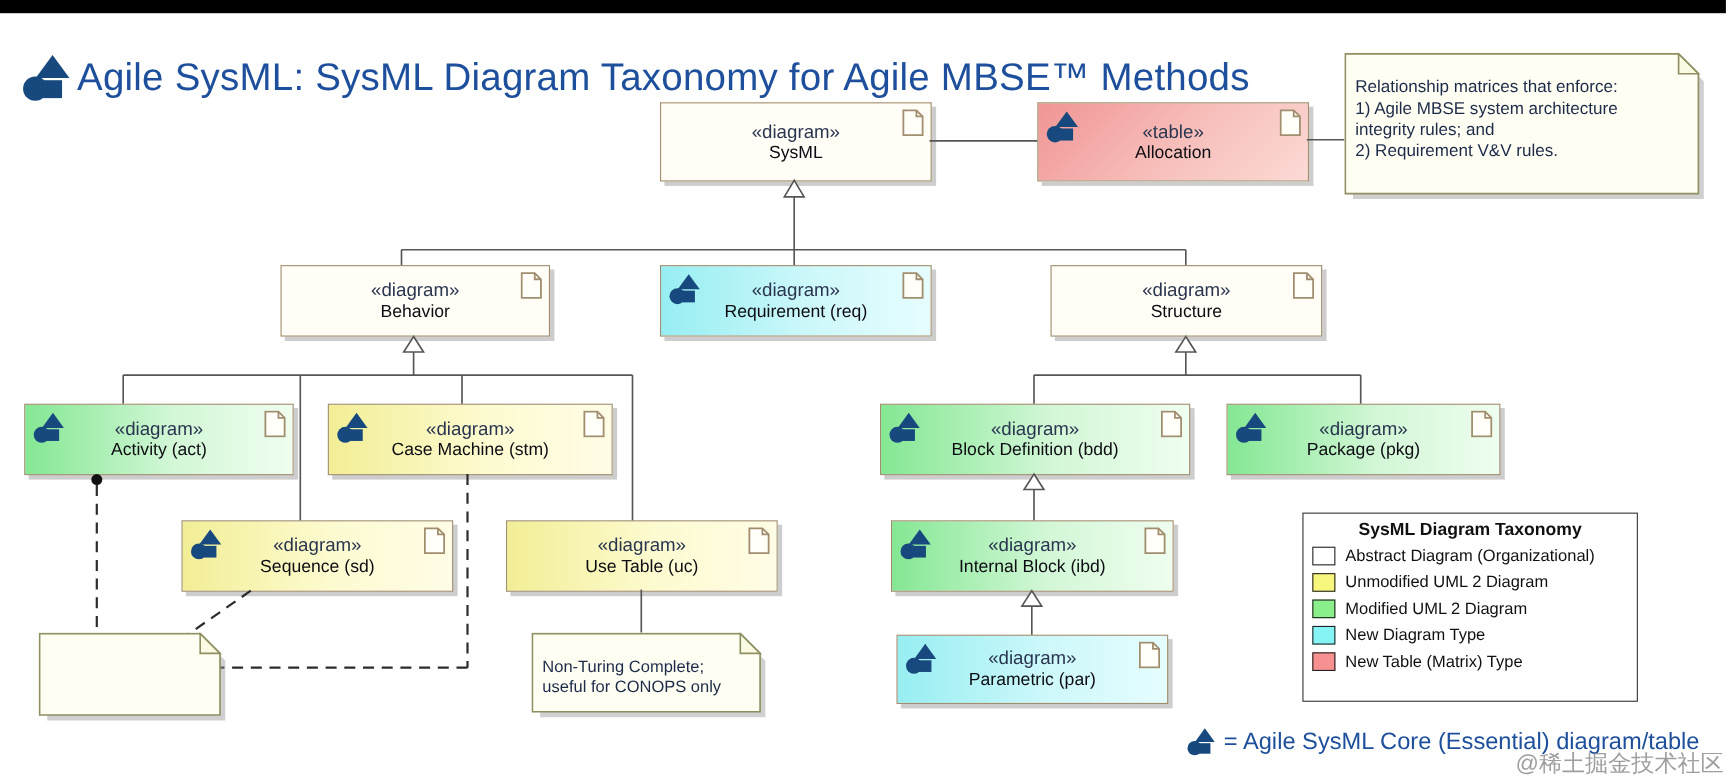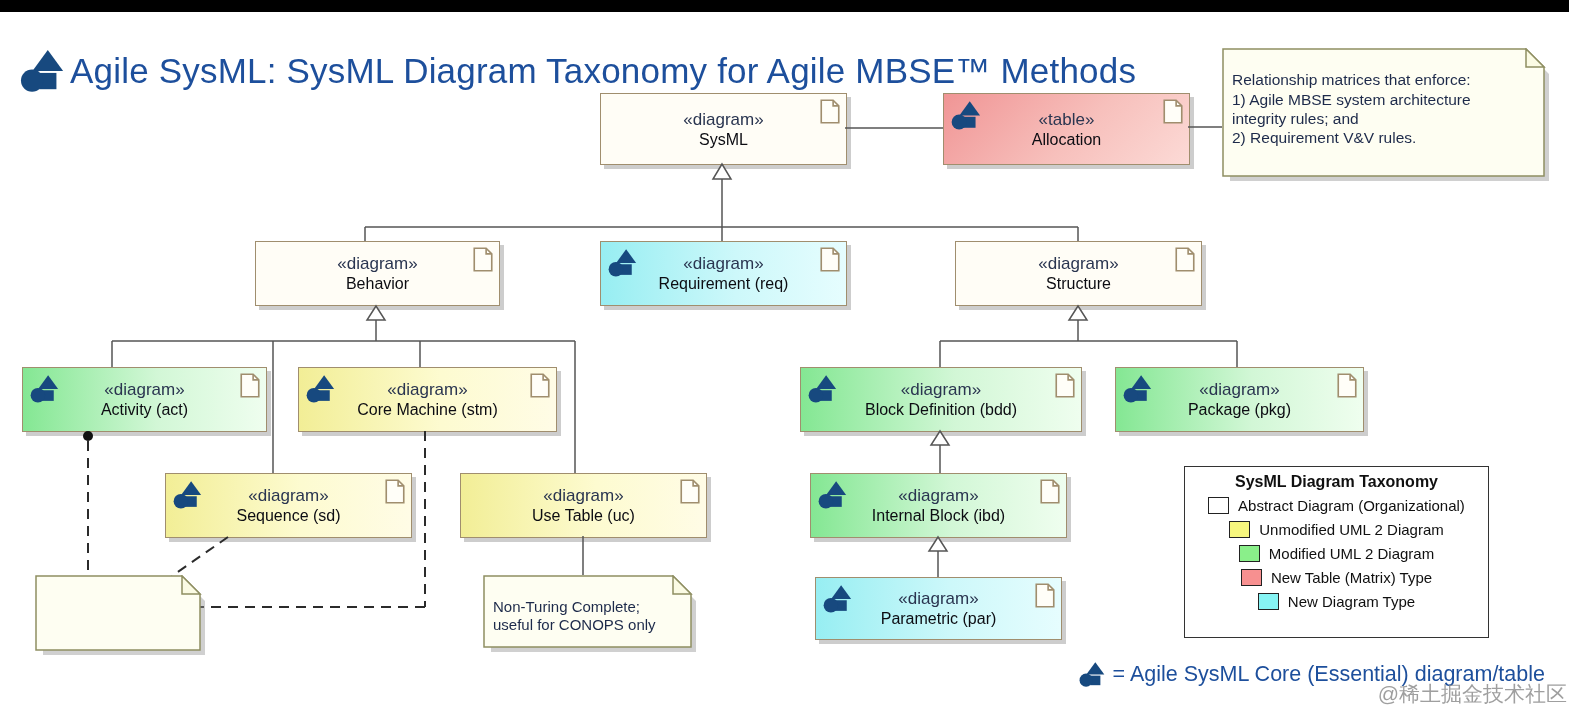--- a/index.html
+++ b/index.html
@@ -32,21 +32,21 @@
   .note{position:absolute;z-index:4;}
   .note svg{position:absolute;left:0;top:0;}
   .note .ntext{position:absolute;left:0;top:0;right:8px;bottom:5px;display:flex;align-items:flex-end;
                padding:6px 10px 8px 10px;font-size:15px;color:#1d2a4a;line-height:1.25;
                white-space:pre-line;}
   .note1 .ntext{font-size:15.5px;align-items:center;}
   
   .legend{position:absolute;left:1184px;top:466px;width:305px;height:172px;z-index:2;
           background:#fff;border:1.8px solid #333;box-sizing:border-box;padding:6px 8px 0 8px;}
   .legend-title{text-align:center;font-size:16px;font-weight:bold;color:#101010;margin-bottom:6px;}
-  .legend-row{display:flex;align-items:center;gap:9px;margin-bottom:7px;justify-content:center;}
+  .legend-row{display:flex;align-items:center;gap:9px;margin-bottom:7px;}
   .swatch{width:21px;height:17px;border:1.7px solid #222;box-sizing:border-box;flex:0 0 auto;}
   .sw-0{background:#ffffff;} .sw-1{background:#f7f77e;} .sw-2{background:#8aef8a;}
   .sw-3{background:#86f4f4;} .sw-4{background:#f79090;}
   .legend-label{font-size:15px;color:#101010;white-space:nowrap;}
   
   .footer{position:absolute;right:24px;top:661px;display:flex;align-items:center;gap:7px;z-index:2;justify-content:center;}
   .footer-text{font-size:21.5px;color:#1d4f9c;white-space:nowrap;}
   .watermark{position:absolute;right:2px;bottom:2px;font-size:21px;color:rgba(135,135,135,.8);
              z-index:5;white-space:nowrap;}
 </style>
@@ -190,21 +190,21 @@
     <span class="logo"><svg viewBox="0 0 24 24" width="30" height="30">
           <polygon points="14.5,1 22.5,12 6.5,12" fill="#17497f"></polygon>
           <rect x="10" y="13" width="9" height="8.5" fill="#17497f"></rect>
           <circle cx="6.3" cy="17" r="5.8" fill="#17497f"></circle>
         </svg></span>
     <span class="doc"><svg viewBox="0 0 16 20" width="20" height="25">
           <path d="M1 1 h9.5 l4.5 4.5 V19 H1 Z" fill="#fffef8" stroke="#a08e6e" stroke-width="1.3"></path>
           <path d="M10.5 1 v4.5 H15" fill="none" stroke="#a08e6e" stroke-width="1.3"></path>
         </svg></span>
     <div class="stereo">«diagram»</div>
-    <div class="nname">Core Machine (stm)</div>
+    <div class="nname">Case Machine (stm)</div>
   </div>
 
   <div class="node cat-mod" style="left:800px;top:367px;width:280px;height:63px">
     <span class="logo"><svg viewBox="0 0 24 24" width="30" height="30">
           <polygon points="14.5,1 22.5,12 6.5,12" fill="#17497f"></polygon>
           <rect x="10" y="13" width="9" height="8.5" fill="#17497f"></rect>
           <circle cx="6.3" cy="17" r="5.8" fill="#17497f"></circle>
         </svg></span>
     <span class="doc"><svg viewBox="0 0 16 20" width="20" height="25">
           <path d="M1 1 h9.5 l4.5 4.5 V19 H1 Z" fill="#fffef8" stroke="#a08e6e" stroke-width="1.3"></path>
@@ -317,26 +317,26 @@
     </div>
     <div class="legend-row">
       <span class="swatch sw-1"></span>
       <span class="legend-label">Unmodified UML 2 Diagram</span>
     </div>
     <div class="legend-row">
       <span class="swatch sw-2"></span>
       <span class="legend-label">Modified UML 2 Diagram</span>
     </div>
     <div class="legend-row">
+      <span class="swatch sw-3"></span>
+      <span class="legend-label">New Diagram Type</span>
+    </div>
+    <div class="legend-row">
       <span class="swatch sw-4"></span>
       <span class="legend-label">New Table (Matrix) Type</span>
-    </div>
-    <div class="legend-row">
-      <span class="swatch sw-3"></span>
-      <span class="legend-label">New Diagram Type</span>
     </div>
   </div>
 
   <div class="footer">
     <span style="line-height:0">
       <svg viewBox="0 0 24 24" width="27" height="27">
           <polygon points="14.5,1 22.5,12 6.5,12" fill="#17497f"></polygon>
           <rect x="10" y="13" width="9" height="8.5" fill="#17497f"></rect>
           <circle cx="6.3" cy="17" r="5.8" fill="#17497f"></circle>
         </svg>

